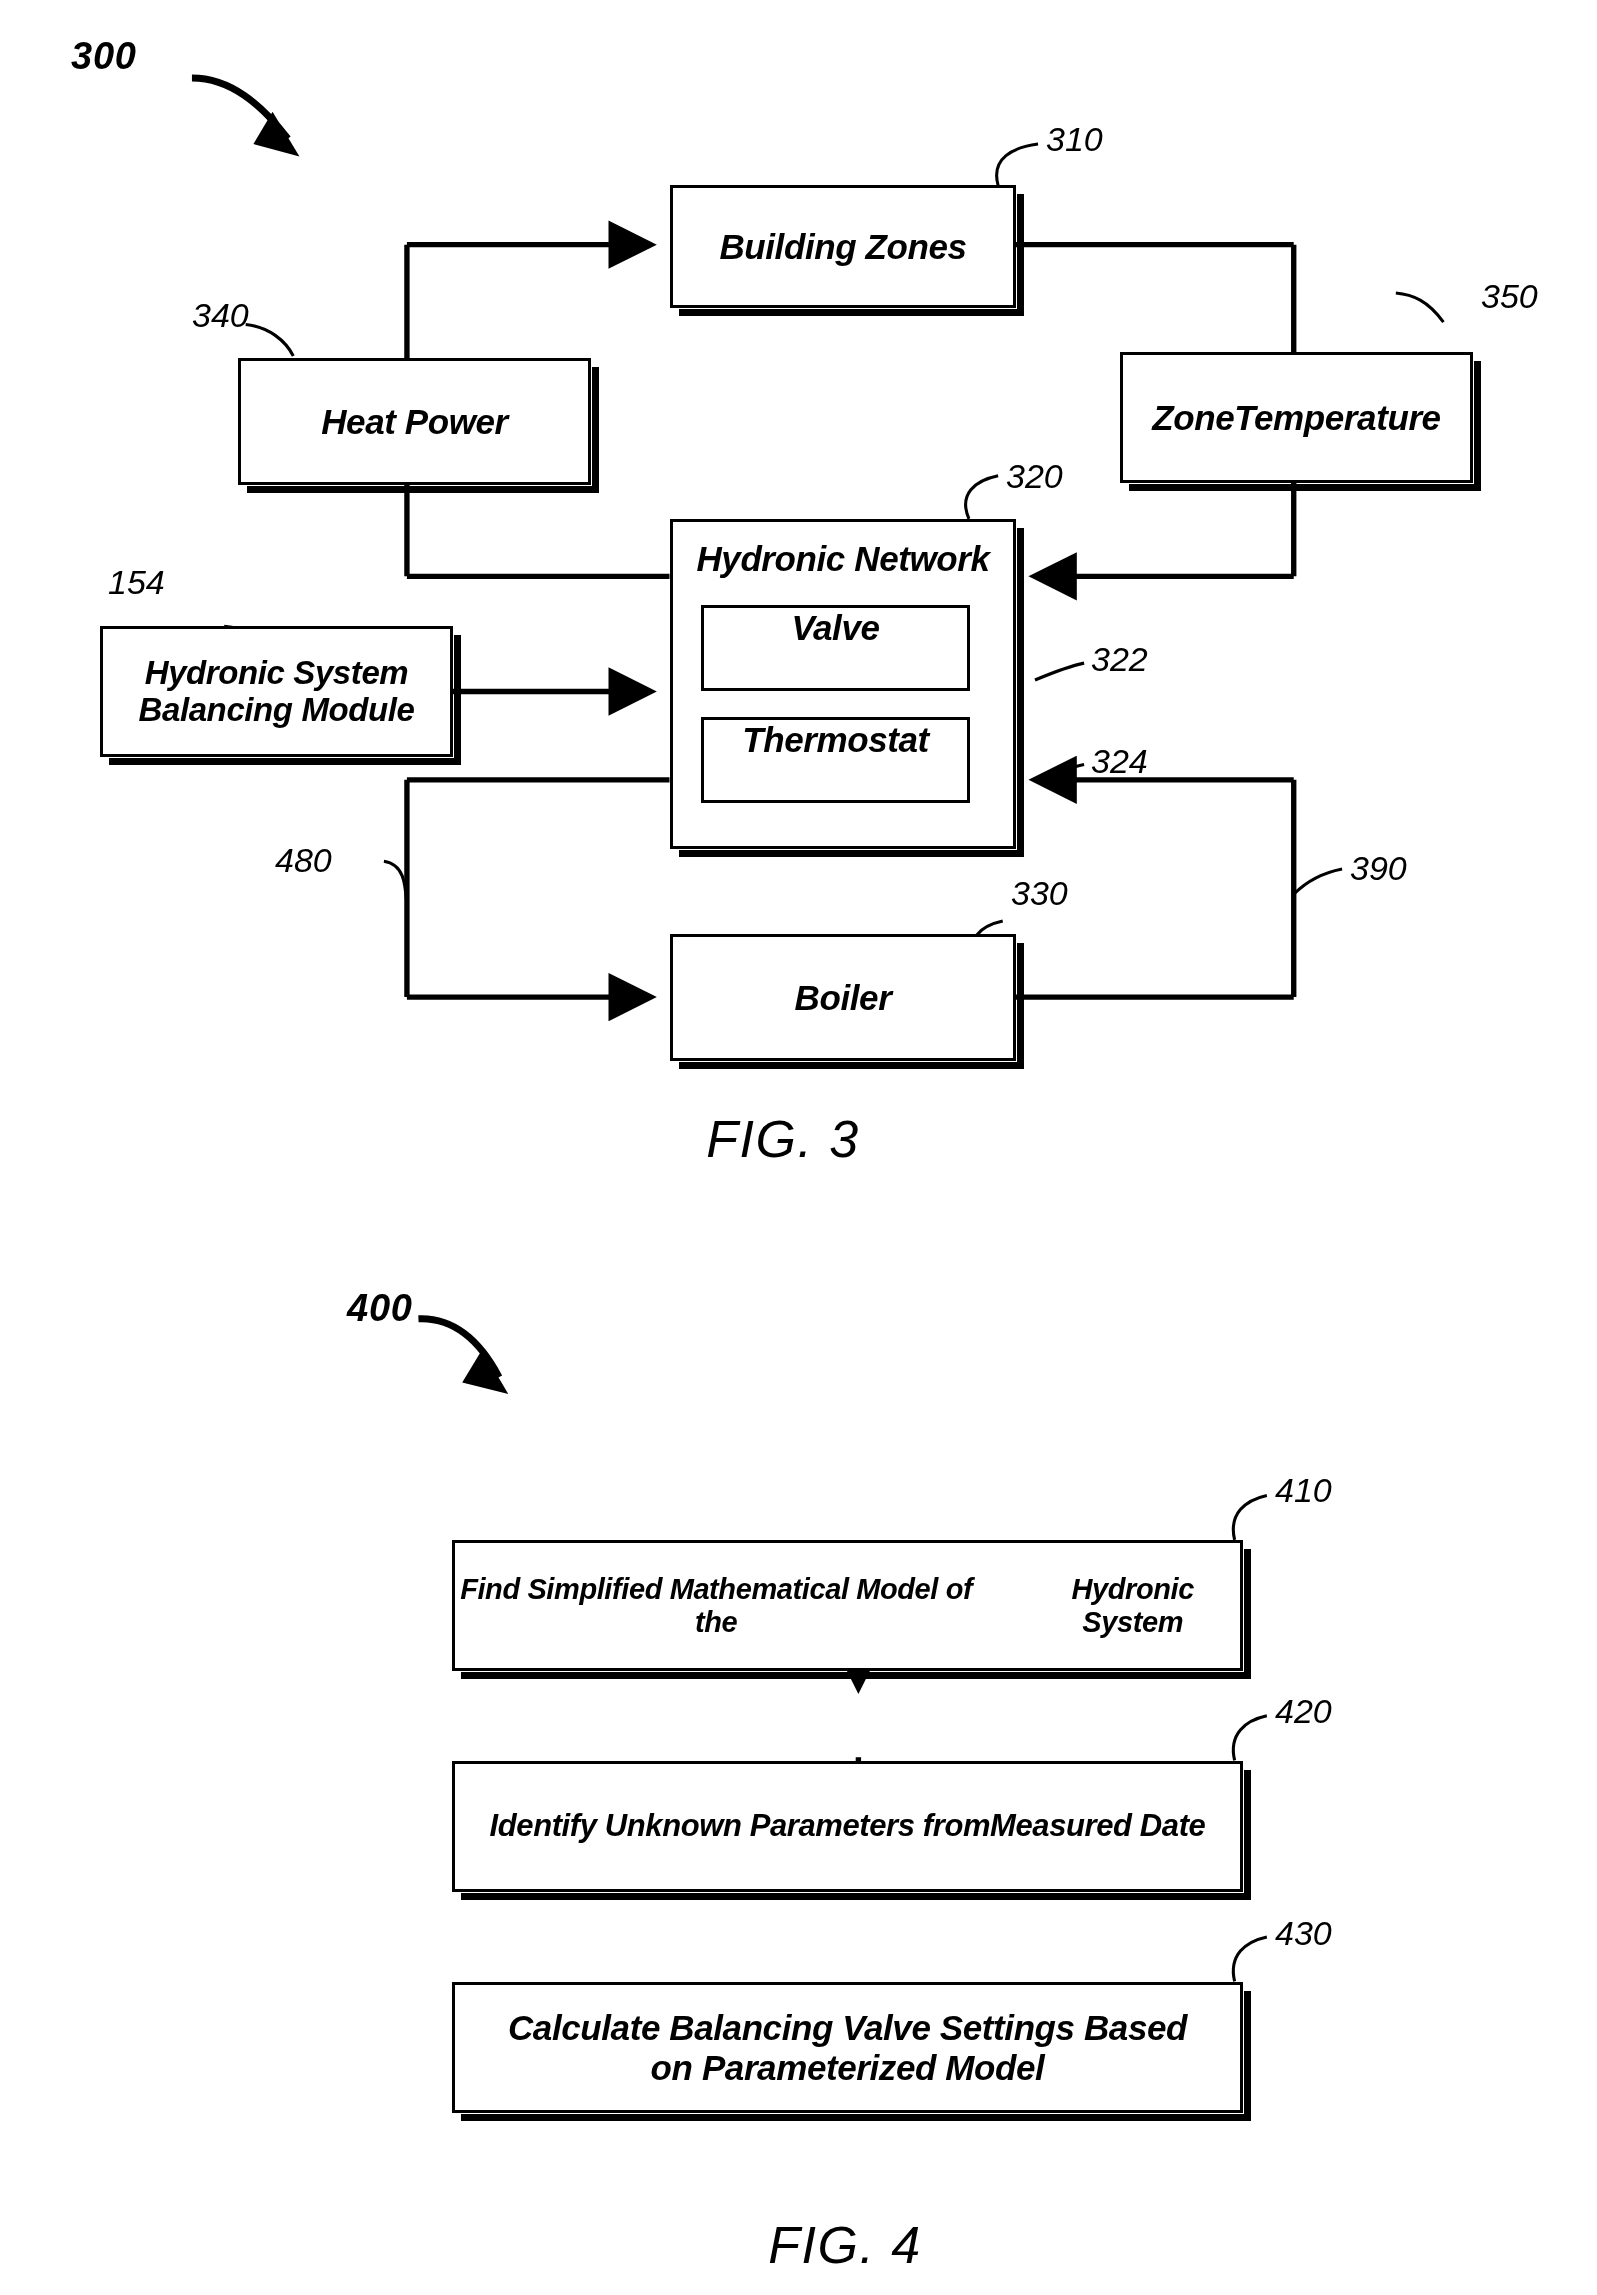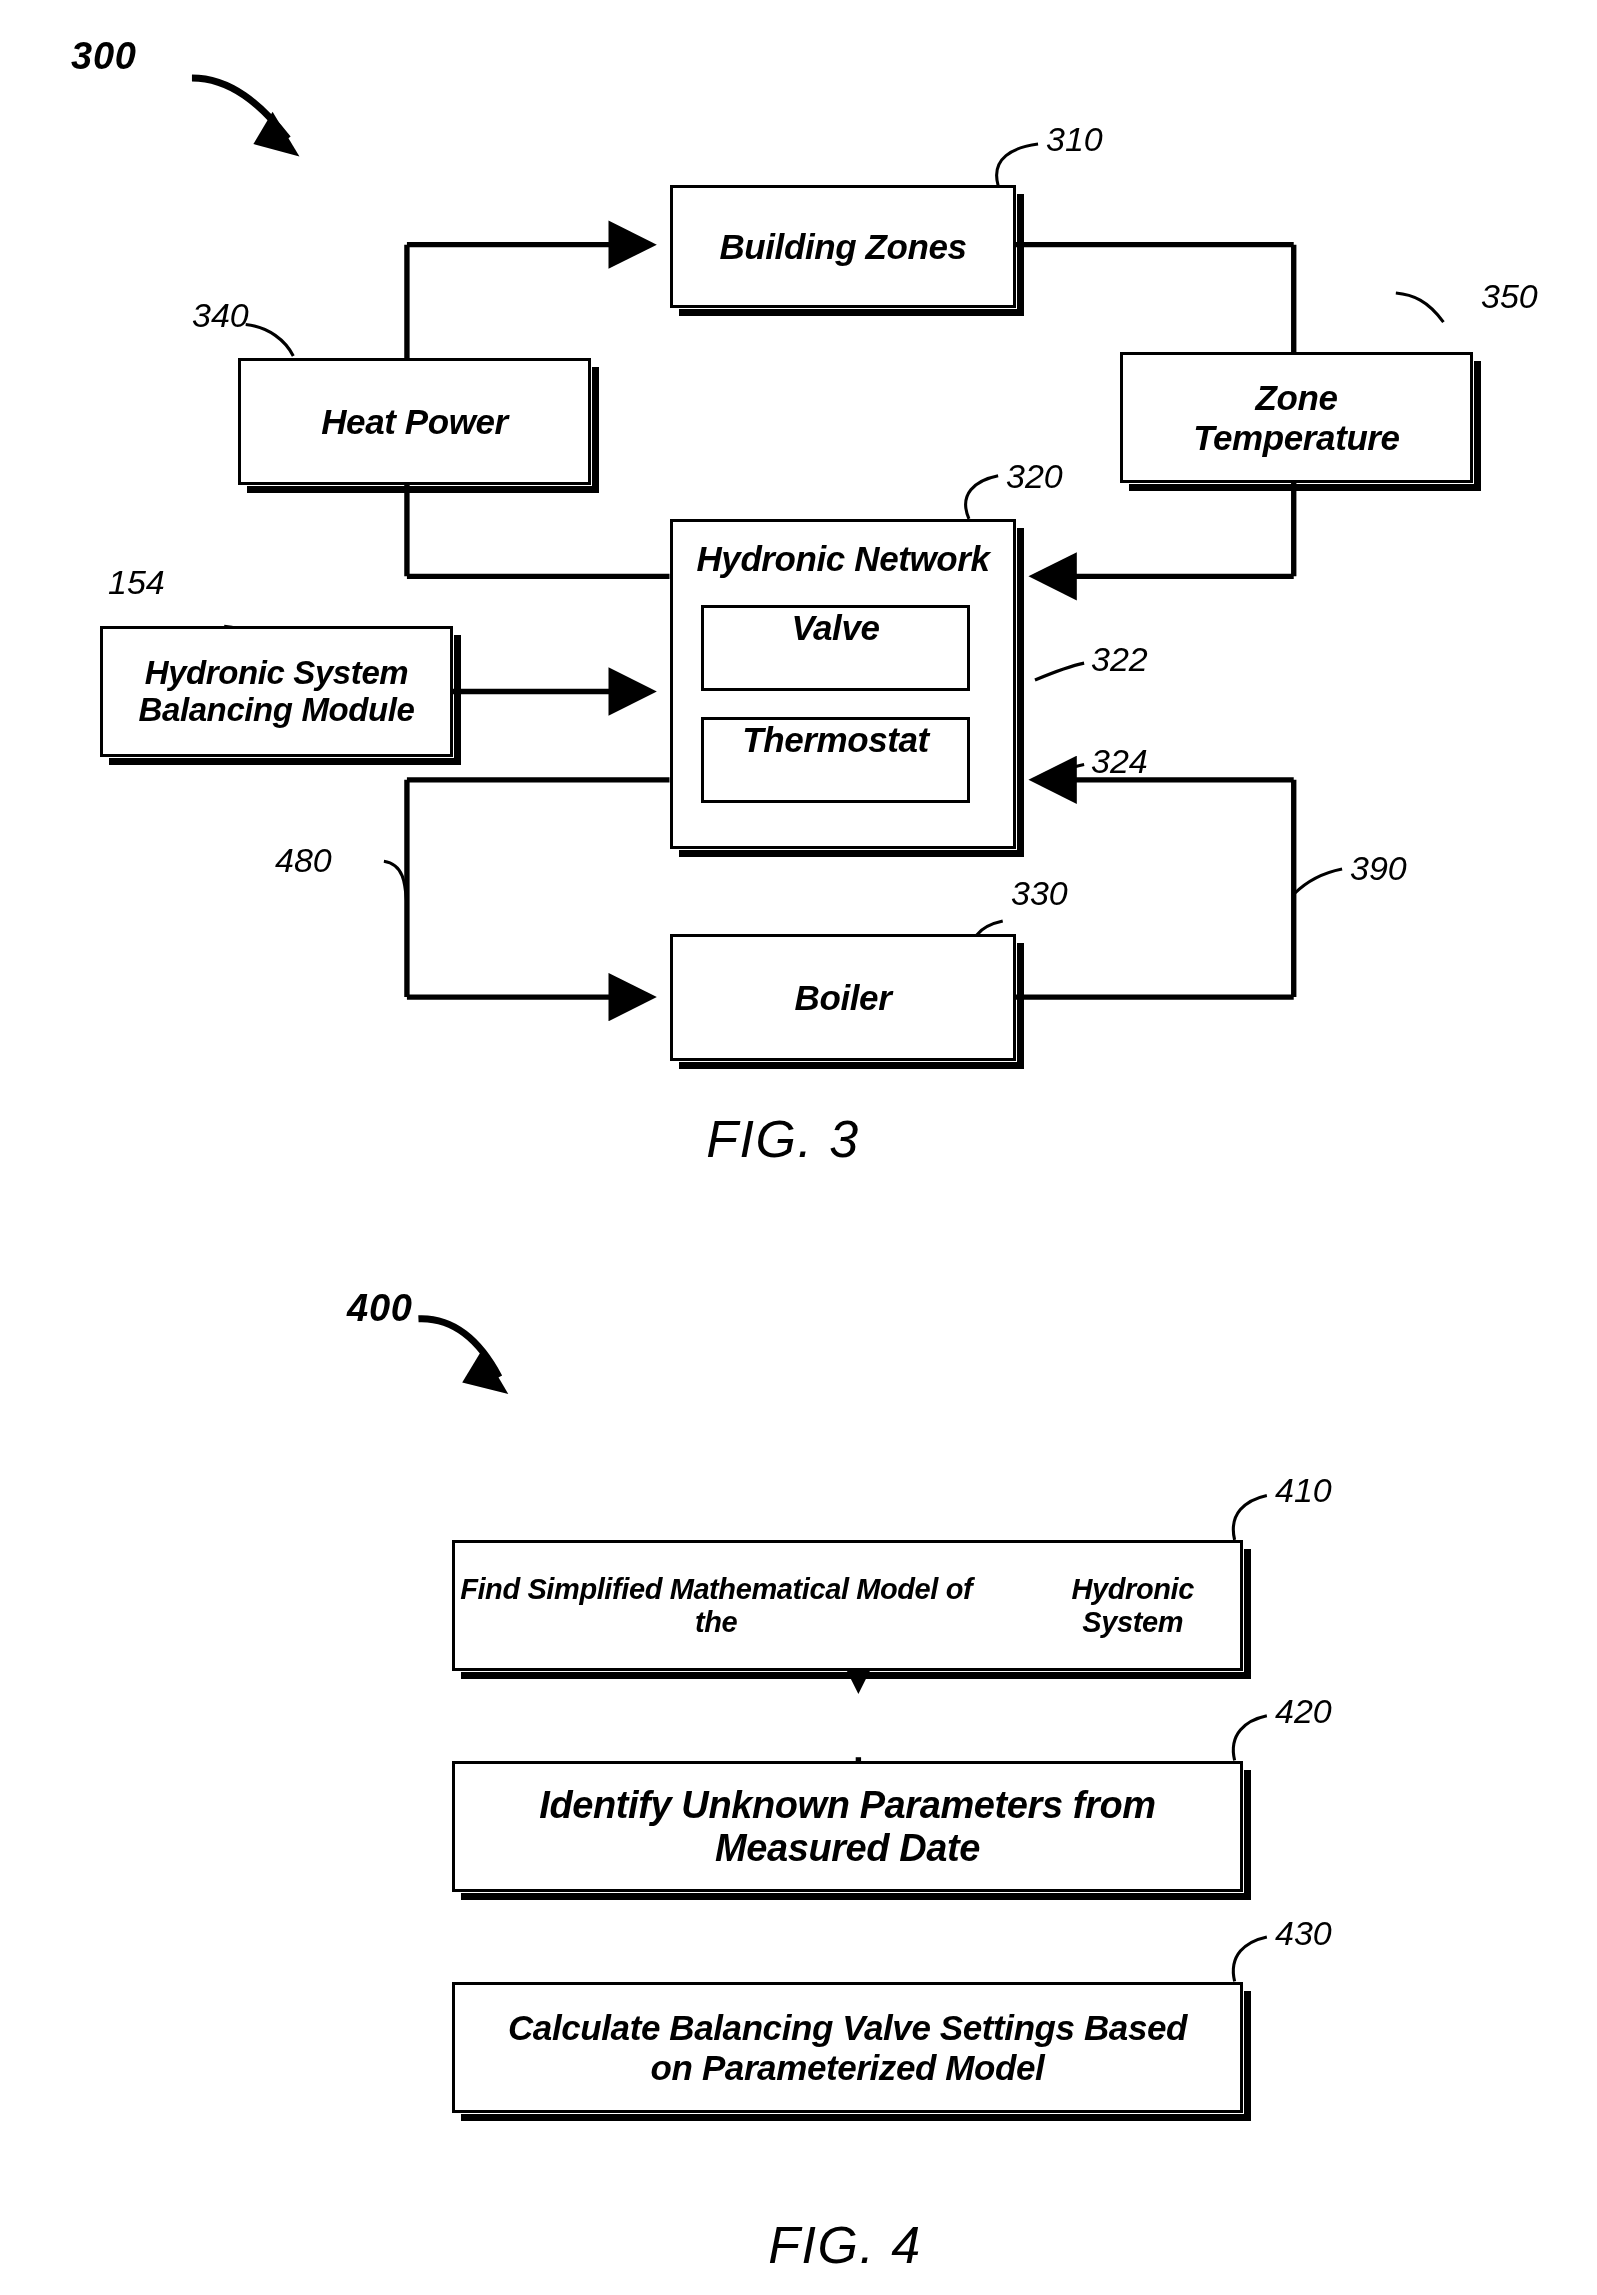--- a/index.html
+++ b/index.html
@@ -88,21 +88,21 @@
     <span>Building Zones</span>
   </div>
   <div class="reflabel" style="left:1046px;top:108px;">310</div>
 
   <div class="box" style="left:238px;top:346px;width:353px;height:127px;font-size:35px;">
     <span>Heat Power</span>
   </div>
   <div class="reflabel" style="left:192px;top:284px;">340</div>
 
   <div class="box" style="left:1120px;top:340px;width:353px;height:131px;font-size:35px;
-       flex-direction:column;">
+       flex-direction:row;">
     <span>Zone</span>
     <span>Temperature</span>
   </div>
   <div class="reflabel" style="left:1481px;top:265px;">350</div>
 
   <div class="box" style="left:670px;top:507px;width:346px;height:330px;display:block;">
     <div class="boxtitle" style="left:0;right:0;top:17px;text-align:center;font-size:35px;">Hydronic Network</div>
 
     <div class="inner" style="left:28px;top:83px;width:269px;height:86px;font-size:35px;">
       <span>Valve</span>
@@ -159,22 +159,22 @@
 
   <div class="figlabel" style="left:347px;top:1275px;">400</div>
 
   <div class="box" style="left:452px;top:1528px;width:791px;height:131px;font-size:29px;
        flex-direction:row;gap:48px;">
     <span>Find Simplified Mathematical Model of the</span>
     <span>Hydronic System</span>
   </div>
   <div class="reflabel" style="left:1275px;top:1459px;">410</div>
 
-  <div class="box" style="left:452px;top:1749px;width:791px;height:131px;font-size:38px;
-       flex-direction:column;">
+  <div class="box" style="left:452px;top:1749px;width:791px;height:131px;font-size:31px;
+       ">
     <span>Identify Unknown Parameters from</span>
     <span>Measured Date</span>
   </div>
   <div class="reflabel" style="left:1275px;top:1680px;">420</div>
 
   <div class="box" style="left:452px;top:1970px;width:791px;height:131px;font-size:35px;
        flex-direction:column;">
     <span>Calculate Balancing Valve Settings Based</span>
     <span>on Parameterized Model</span>
   </div>

